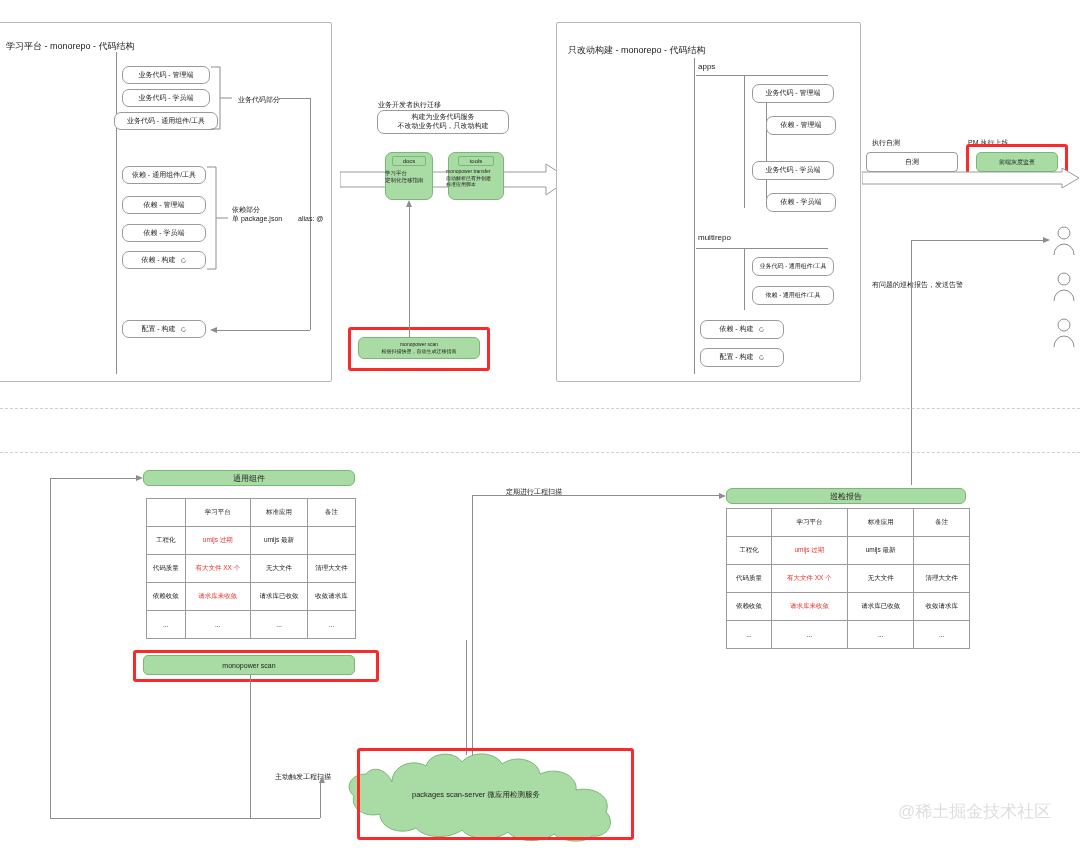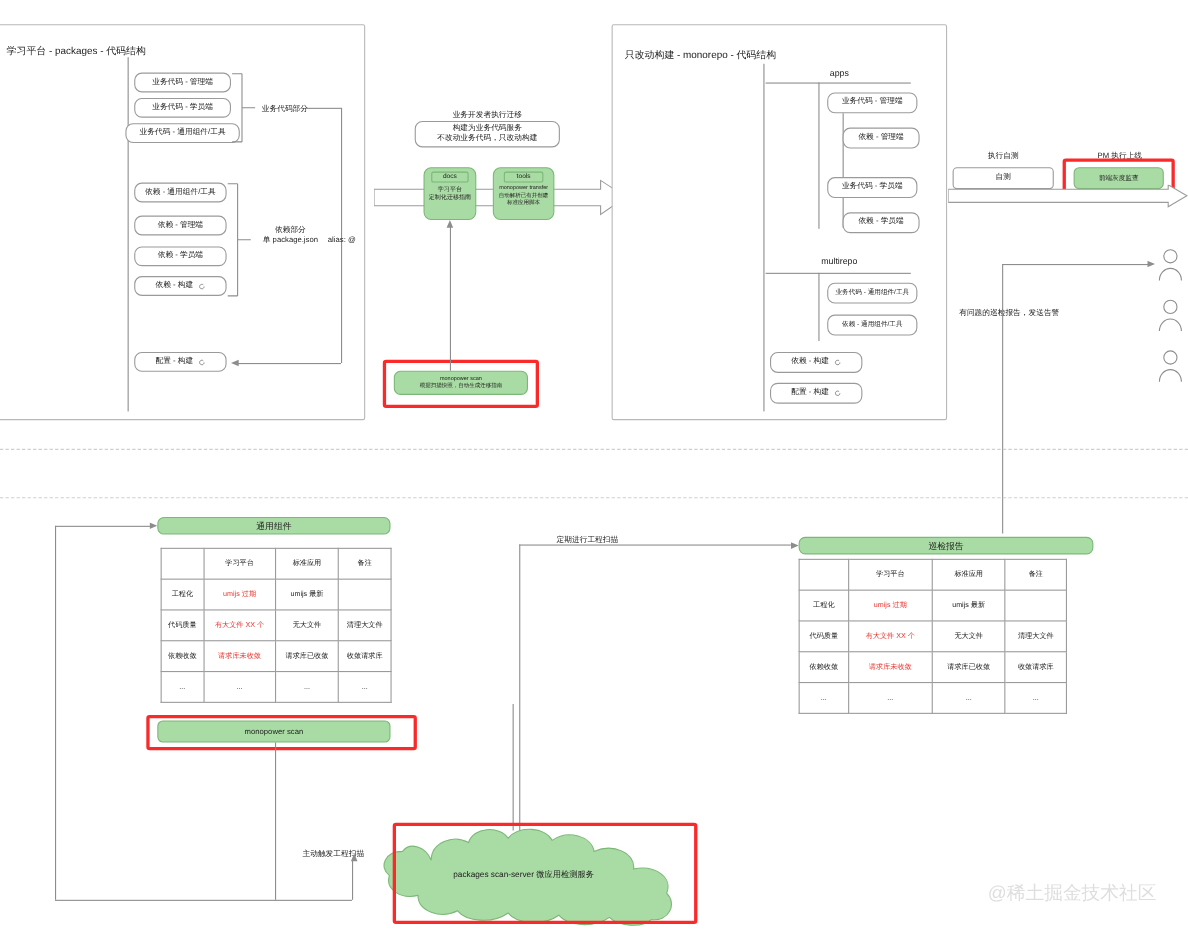--- a/index.html
+++ b/index.html
@@ -15,21 +15,21 @@
   .abs { position:absolute; }
   .box {
     position:absolute; border:1px solid #9a9a9a; background:#fff;
     border-radius:7px; display:flex; align-items:center; justify-content:center;
     text-align:center; line-height:1.25; font-size:7px; color:#222;
   }
   .panel {
     position:absolute; border:1px solid #b8b8b8; background:#fff; border-radius:2px;
   }
   .lbl { position:absolute; font-size:7px; color:#222; white-space:nowrap; line-height:1.3; }
-  .lbl.c { text-align:center; }
+  .lbl.c { }
   .ln { position:absolute; background:#8d8d8d; }
   .ln.h { height:1px; }
   .ln.v { width:1px; }
   .green {
     background:#a9dba4; border:1px solid #7bb876; color:#1c1c1c;
   }
   .greenhdr {
     background:#a9dba4; border:1px solid #7bb876; border-radius:6px;
     display:flex; align-items:center; justify-content:center; font-size:8px;
   }
@@ -73,21 +73,21 @@
   .title { position:absolute; font-size:9px; color:#1a1a1a; white-space:nowrap; }
 
   .brace { position:absolute; }
 </style>
 </head>
 <body>
 
 <div class="canvas">
 
   <div class="panel" style="left:-8px;top:22px;width:340px;height:360px;"></div>
-  <div class="title" style="left:6px;top:40px;">学习平台 - packages - 代码结构</div>
+  <div class="title" style="left:6px;top:40px;">学习平台 - monorepo - 代码结构</div>
 
   <div class="ln v" style="left:116px;top:52px;height:322px;"></div>
 
   <div class="box" style="left:122px;top:66px;width:88px;height:18px;">业务代码 - 管理端</div>
   <div class="box" style="left:122px;top:89px;width:88px;height:18px;">业务代码 - 学员端</div>
   <div class="box" style="left:114px;top:112px;width:104px;height:18px;">业务代码 - 通用组件/工具</div>
 
   <svg class="brace" style="left:210px;top:66px;width:24px;height:64px;" viewBox="0 0 24 64">
     <path d="M1 1 H10 M10 1 V32 M10 32 H22 M10 32 V63 M10 63 H1" stroke="#8d8d8d" fill="none" stroke-width="1"></path>
   </svg>
@@ -277,21 +277,21 @@
   <div class="ln v" style="left:50px;top:478px;height:340px;"></div>
   <div class="ln h" style="left:50px;top:478px;width:88px;"></div>
   <div class="ln h" style="left:50px;top:818px;width:270px;"></div>
   <div class="ln v" style="left:250px;top:675px;height:143px;"></div>
   <div class="lbl" style="left:275px;top:772px;">主动触发工程扫描</div>
   <div class="ln v" style="left:320px;top:782px;height:36px;"></div>
   <svg class="abs" style="left:318px;top:776px;width:8px;height:8px;" viewBox="0 0 8 8">
     <path d="M4 0 L7 7 L1 7 Z" fill="#8d8d8d"></path>
   </svg>
 
-  <div class="greenhdr" style="position:absolute;left:726px;top:488px;width:268px;height:16px;">巡检报告</div>
+  <div class="greenhdr" style="position:absolute;left:726px;top:488px;width:240px;height:16px;">巡检报告</div>
   <svg class="abs" style="left:719px;top:492px;width:8px;height:8px;" viewBox="0 0 8 8">
     <path d="M7 4 L0 1 L0 7 Z" fill="#8d8d8d"></path>
   </svg>
 
   <table class="snap" style="left:726px;top:508px;width:244px;">
     <tbody>
         <tr>
           <td></td>
           <td>学习平台</td>
           <td>标准应用</td>

